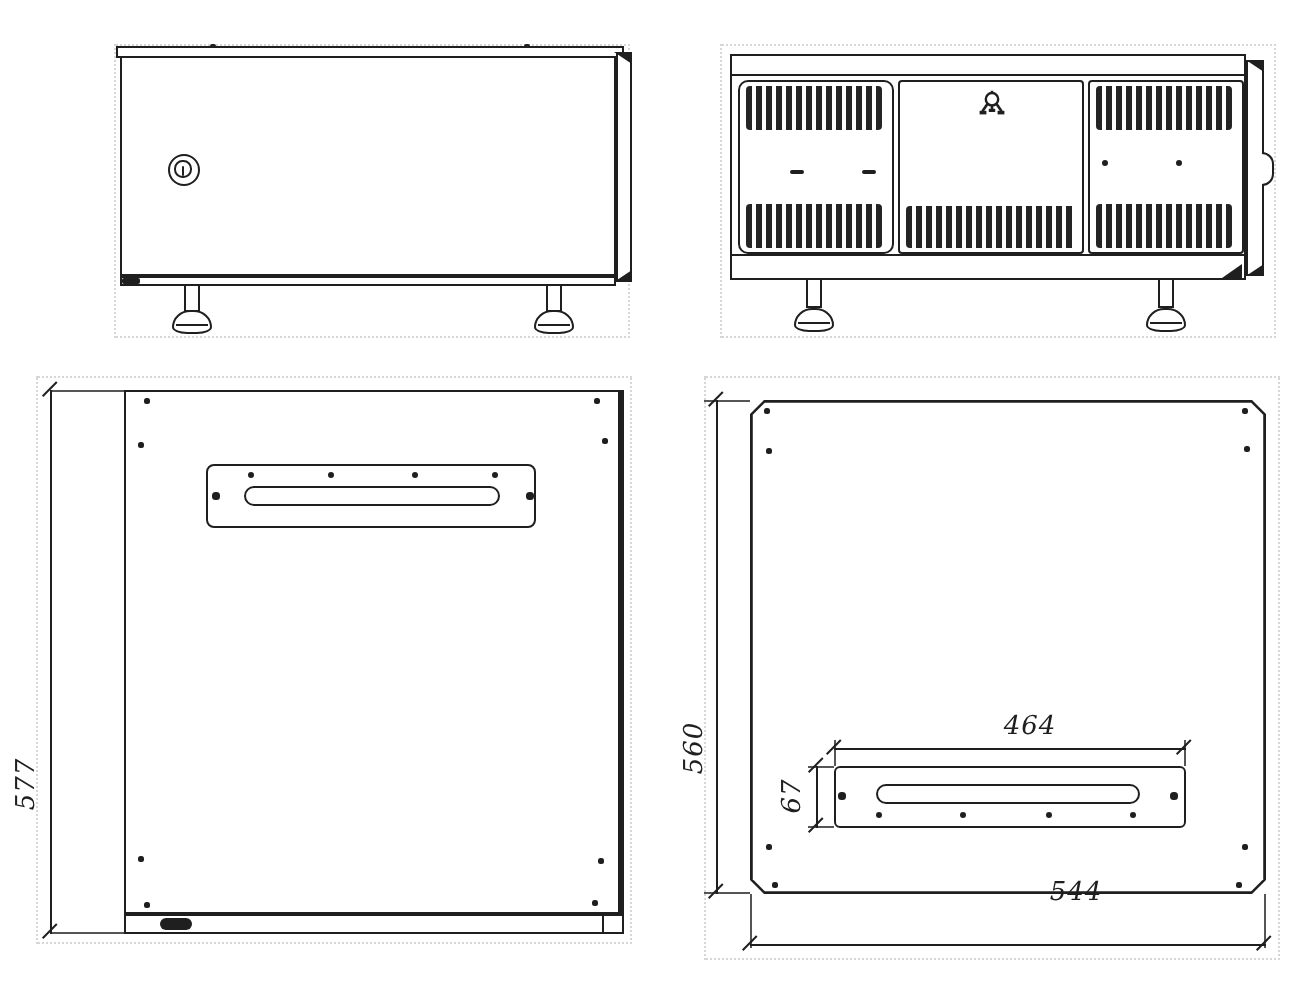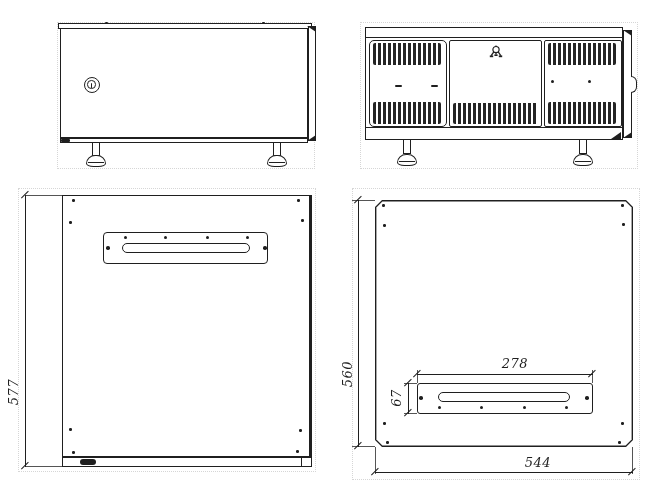--- a/index.html
+++ b/index.html
@@ -185,37 +185,37 @@
     <div class="abs dot" style="left:523px;top:406px;width:3px;height:3px;"></div>
     <div class="abs dot" style="left:565px;top:406px;width:3px;height:3px;"></div>
     <div class="abs dot" style="left:419px;top:396px;width:3.5px;height:3.5px;"></div>
     <div class="abs dot" style="left:585px;top:396px;width:3.5px;height:3.5px;"></div>
 
     <div class="abs extline" style="left:417px;top:370px;width:1px;height:13px;"></div>
     <div class="abs extline" style="left:592px;top:370px;width:1px;height:13px;"></div>
     <div class="abs dimline" style="left:417px;top:374px;width:176px;height:1px;"></div>
     <div class="tick" style="left:412px;top:373px;"></div>
     <div class="tick" style="left:587px;top:373px;"></div>
-    <div class="abs ctr dimtext" style="left:480px;top:357px;width:70px;">278</div>
+    <div class="abs ctr dimtext" style="left:480px;top:357px;width:70px;">464</div>
 
     <div class="abs extline" style="left:404px;top:383px;width:13px;height:1px;"></div>
     <div class="abs extline" style="left:404px;top:413px;width:13px;height:1px;"></div>
     <div class="abs dimline" style="left:408px;top:383px;width:1px;height:31px;"></div>
     <div class="tick" style="left:403px;top:382px;"></div>
     <div class="tick" style="left:403px;top:412px;"></div>
     <div class="abs rot dimtext" style="left:383px;top:385px;width:26px;height:26px;">67</div>
 
     <div class="abs extline" style="left:352px;top:200px;width:23px;height:1px;"></div>
     <div class="abs extline" style="left:352px;top:446px;width:23px;height:1px;"></div>
     <div class="abs dimline" style="left:358px;top:200px;width:1px;height:247px;"></div>
     <div class="tick" style="left:353px;top:199px;"></div>
     <div class="tick" style="left:353px;top:445px;"></div>
     <div class="abs rot dimtext" style="left:333px;top:360px;width:28px;height:28px;">560</div>
 
     <div class="abs extline" style="left:375px;top:447px;width:1px;height:27px;"></div>
     <div class="abs extline" style="left:632px;top:447px;width:1px;height:27px;"></div>
     <div class="abs dimline" style="left:375px;top:472px;width:258px;height:1px;"></div>
     <div class="tick" style="left:370px;top:471px;"></div>
     <div class="tick" style="left:627px;top:471px;"></div>
-    <div class="abs ctr dimtext" style="left:505px;top:456px;width:66px;">544</div>
+    <div class="abs ctr dimtext" style="left:505px;top:440px;width:66px;">544</div>
   </div>
 
 </div>
 
 </body></html>

